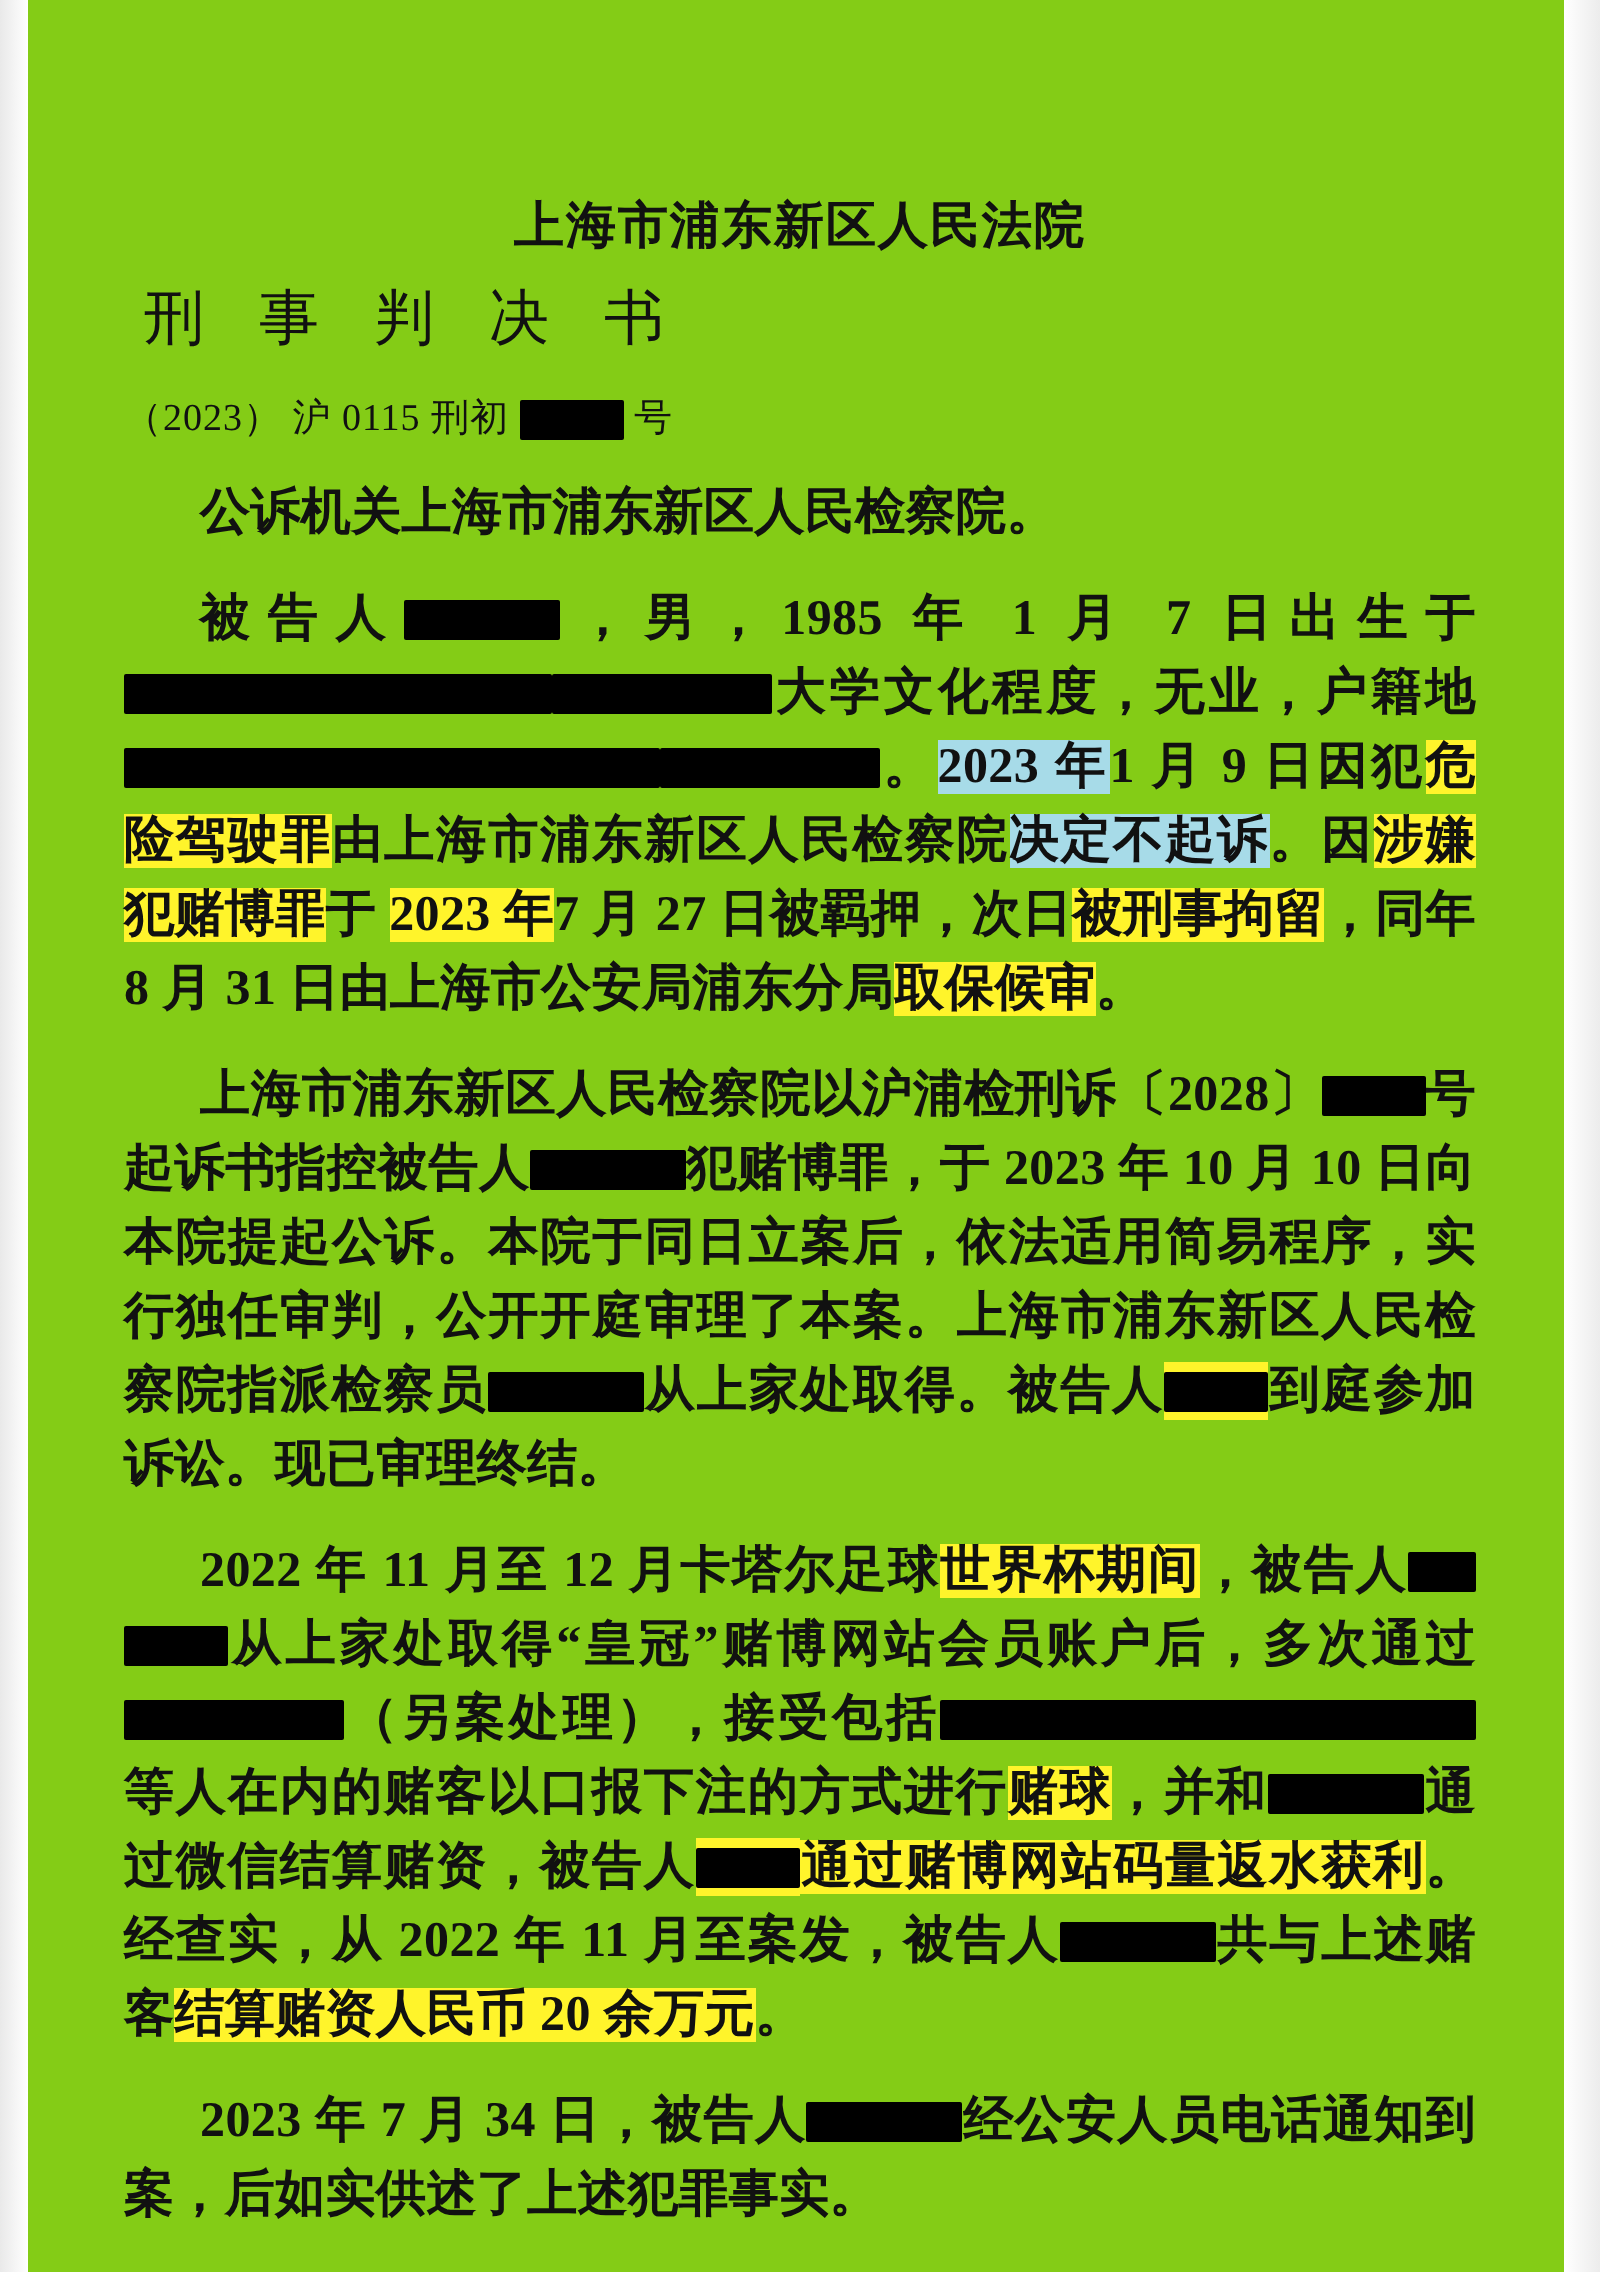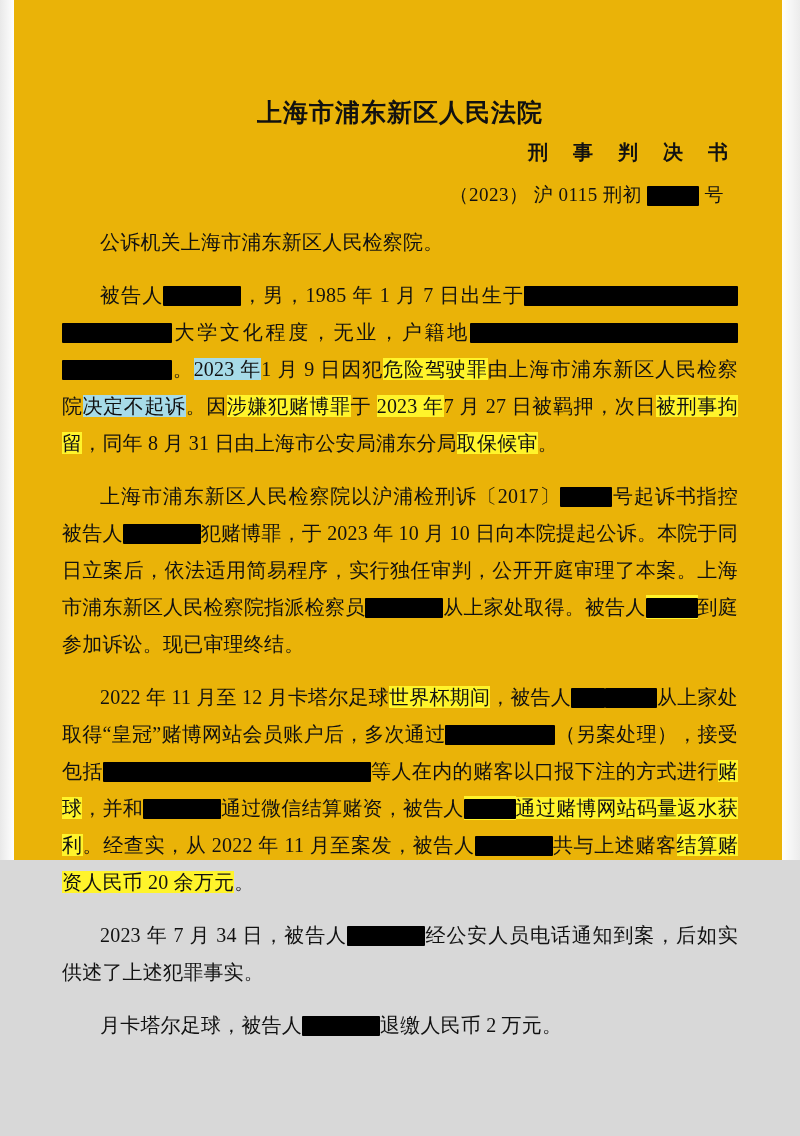--- a/index.html
+++ b/index.html
@@ -9,22 +9,22 @@
   }
   body {
     width: 800px;
     height: 1136px;
     overflow: hidden;
     font-family: "Liberation Serif", "DejaVu Serif", serif;
   }
   .page {
     position: relative;
     width: 800px;
-    height: 860px;
-    background: #eab308;
+    height: 1136px;
+    background: #84cc16;
     box-sizing: border-box;
     padding: 96px 62px 40px 62px;
   }
   
   .page::before {
     content: "";
     position: absolute;
     left: 0; top: 0; bottom: 0;
     width: 14px;
     background: linear-gradient(to right, #e9e9e9, #ffffff);
@@ -41,44 +41,45 @@
 
   .doc-title {
     text-align: center;
     font-size: 25px;
     font-weight: bold;
     letter-spacing: 1px;
     margin: 0 0 10px 0;
     color: #111;
   }
   .doc-subtitle {
-    text-align: right;
-    font-size: 20px;
-    font-weight: bold;
+    text-align: left;
+    font-size: 30px;
+    font-weight: normal;
     letter-spacing: 10px;
     margin: 0 0 16px 0;
     color: #111;
     padding-left: 10px;
   }
   .case-no {
-    text-align: right;
+    text-align: left;
     font-size: 19px;
     margin: 0 14px 10px 0;
     color: #111;
     letter-spacing: 0.5px;
   }
 
   p.para {
-    font-size: 20px;
+    font-size: 25px;
     line-height: 37px;
     margin: 16px 0 0 0;
     color: #111;
     text-align: justify;
     text-justify: inter-ideograph;
     letter-spacing: 0.2px;
+    font-weight: bold;
   }
   p.indent { text-indent: 38px; }
 
   .redact {
     display: inline-block;
     background: #000;
     color: transparent;
     vertical-align: middle;
     border-radius: 1px;
     height: 20px;
@@ -118,21 +119,21 @@
 
   <p class="para indent">
     <span>公诉机关上海市浦东新区人民检察院。</span>
   </p>
 
   <p class="para indent">
     <span>被告人</span><span class="redact r-md"></span><span>，男，1985 年 1 月 7 日出生于</span><span class="redact r-xxl"></span><span class="redact r-lg"></span><span>大学文化程度，无业，户籍地</span><span class="redact r-huge"></span><span class="redact r-lg"></span><span>。</span><span class="hl-b">2023 年</span><span>1 月 9 日因犯</span><span class="hl-y">危险驾驶罪</span><span>由上海市浦东新区人民检察院</span><span class="hl-b">决定不起诉</span><span>。因</span><span class="hl-y">涉嫌犯赌博罪</span><span>于</span> <span class="hl-y">2023 年</span><span>7 月 27 日被羁押，次日</span><span class="hl-y">被刑事拘留</span><span>，同年 8 月 31 日由上海市公安局浦东分局</span><span class="hl-y">取保候审</span><span>。</span>
   </p>
 
   <p class="para indent">
-    <span>上海市浦东新区人民检察院以沪浦检刑诉〔2017〕</span><span class="redact r-sm"></span><span>号起诉书指控被告人</span><span class="redact r-md"></span><span>犯赌博罪，于 2023 年 10 月 10 日向本院提起公诉。本院于同日立案后，依法适用简易程序，实行独任审判，公开开庭审理了本案。上海市浦东新区人民检察院指派检察员</span><span class="redact r-md"></span><span>从上家处取得。被告人</span><span class="hl-wrap"><span class="redact r-sm"></span></span><span>到庭参加诉讼。现已审理终结。</span>
+    <span>上海市浦东新区人民检察院以沪浦检刑诉〔2028〕</span><span class="redact r-sm"></span><span>号起诉书指控被告人</span><span class="redact r-md"></span><span>犯赌博罪，于 2023 年 10 月 10 日向本院提起公诉。本院于同日立案后，依法适用简易程序，实行独任审判，公开开庭审理了本案。上海市浦东新区人民检察院指派检察员</span><span class="redact r-md"></span><span>从上家处取得。被告人</span><span class="hl-wrap"><span class="redact r-sm"></span></span><span>到庭参加诉讼。现已审理终结。</span>
   </p>
 
 
   <p class="para indent">
     <span>2022 年 11 月至 12 月卡塔尔足球</span><span class="hl-y">世界杯期间</span><span>，被告人</span><span class="redact r-xs"></span><span class="redact r-sm"></span><span>从上家处取得“皇冠”赌博网站会员账户后，多次通过</span><span class="redact r-lg"></span><span>（另案处理），接受包括</span><span class="redact r-huge"></span><span>等人在内的赌客以口报下注的方式进行</span><span class="hl-y">赌球</span><span>，并和</span><span class="redact r-md"></span><span>通过微信结算赌资，被告人</span><span class="hl-wrap"><span class="redact r-sm"></span></span><span class="hl-y">通过赌博网站码量返水获利</span><span>。经查实，从 2022 年 11 月至案发，被告人</span><span class="redact r-md"></span><span>共与上述赌客</span><span class="hl-y">结算赌资人民币 20 余万元</span><span>。</span>
   </p>
 
   <p class="para indent">
     <span>2023 年 7 月 34 日，被告人</span><span class="redact r-md"></span><span>经公安人员电话通知到案，后如实供述了上述犯罪事实。</span>
   </p>

